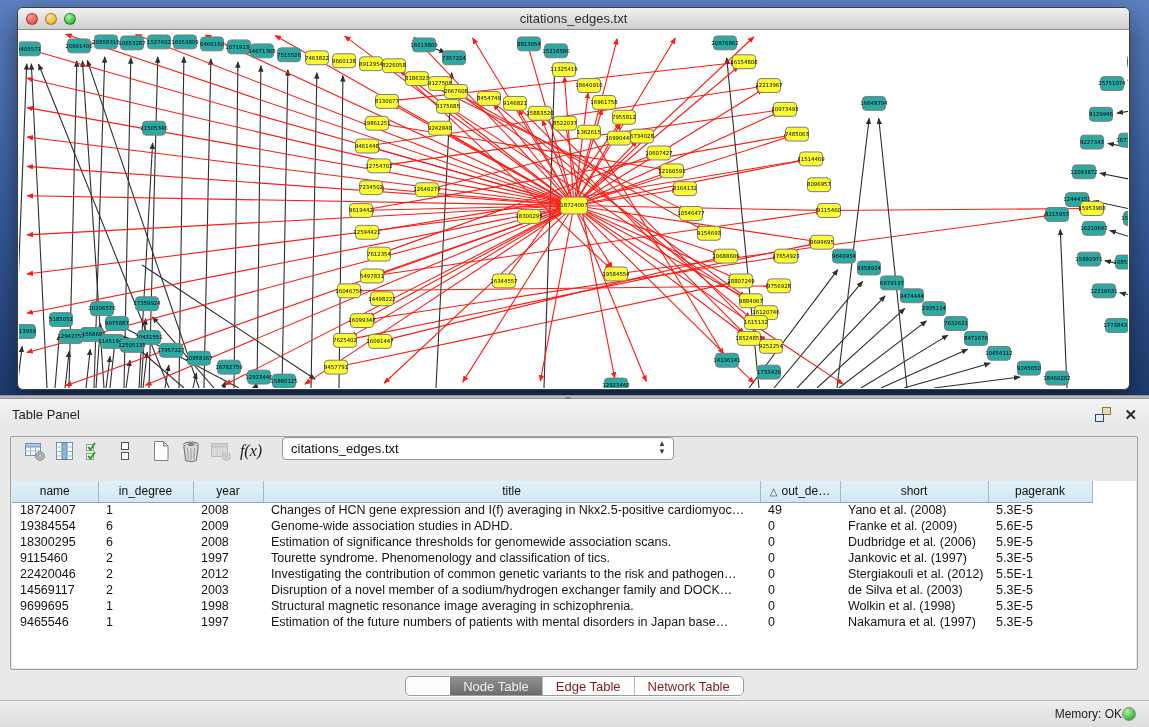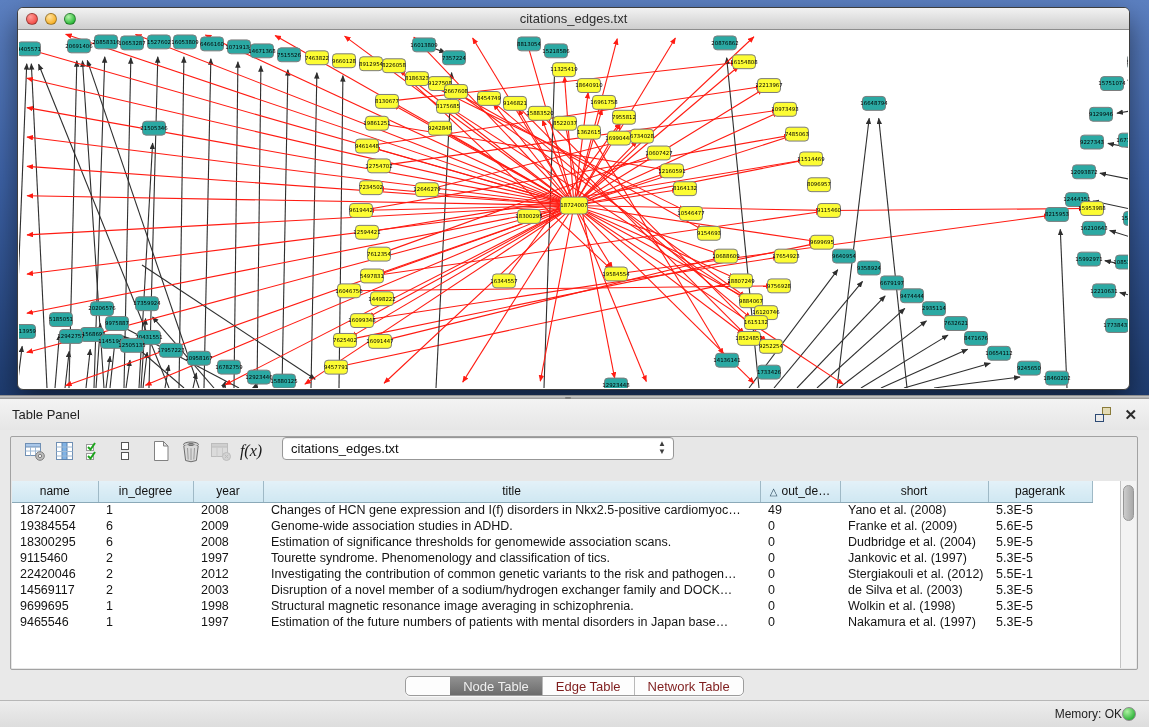--- a/index.html
+++ b/index.html
@@ -71,21 +71,21 @@
   .combo {
     margin-left:16px; width:392px; height:23px; background:#fff;
     border:1px solid #979797; border-radius:4px; position:relative;
     display:flex; align-items:center; padding:0 8px; font-size:13px; color:#111;
     box-shadow:inset 0 1px 1px rgba(0,0,0,.08);
   }
   .combo-arrows { position:absolute; right:7px; top:2px; display:flex; flex-direction:column; line-height:8px; font-size:8px; color:#3d3d3d; }
 
   .table-wrap {
     position:absolute; left:1px; right:1px; top:44px; bottom:1px;
-    background:#fff; display:flex; overflow:hidden;
+    background:#fff; display:flex; overflow:hidden;flex-direction:column;
   }
   .grid-area { flex:1; overflow:hidden; }
   table { border-collapse:collapse; table-layout:fixed; width:1080px; }
   thead th {
     height:21px; font-weight:normal; font-size:12px; color:#111; text-align:center;
     background:linear-gradient(#e3f1f8,#cfe7f2);
     border-right:1px solid #9fb9c6; border-bottom:1px solid #8ba9b8;
     padding:0 4px; white-space:nowrap; overflow:hidden;
   }
   thead th .sort-glyph { font-size:10px; margin-right:4px; color:#1f3d52; }
@@ -899,41 +899,41 @@
                 <th><span class="sort-glyph">△</span><span>out_de…</span></th>
                 <th><span>short</span></th>
                 <th><span>pagerank</span></th>
               </tr>
             </thead>
           <tbody id="attr-body">
               <tr>
                 <td>18724007</td>
                 <td>1</td>
                 <td>2008</td>
-                <td>Changes of HCN gene expression and I(f) disorders in Nkx2.5-positive cardiomyoc…</td>
+                <td>Changes of HCN gene expression and I(f) averaging in Nkx2.5-positive cardiomyoc…</td>
                 <td>49</td>
                 <td>Yano et al. (2008)</td>
                 <td>5.3E-5</td>
               </tr>
               <tr>
                 <td>19384554</td>
                 <td>6</td>
                 <td>2009</td>
                 <td>Genome-wide association studies in ADHD.</td>
                 <td>0</td>
                 <td>Franke et al. (2009)</td>
                 <td>5.6E-5</td>
               </tr>
               <tr>
                 <td>18300295</td>
                 <td>6</td>
                 <td>2008</td>
                 <td>Estimation of significance thresholds for genomewide association scans.</td>
                 <td>0</td>
-                <td>Dudbridge et al. (2004)</td>
+                <td>Dudbridge et al. (2006)</td>
                 <td>5.9E-5</td>
               </tr>
               <tr>
                 <td>9115460</td>
                 <td>2</td>
                 <td>1997</td>
                 <td>Tourette syndrome. Phenomenology and classification of tics.</td>
                 <td>0</td>
                 <td>Jankovic et al. (1997)</td>
                 <td>5.3E-5</td>

